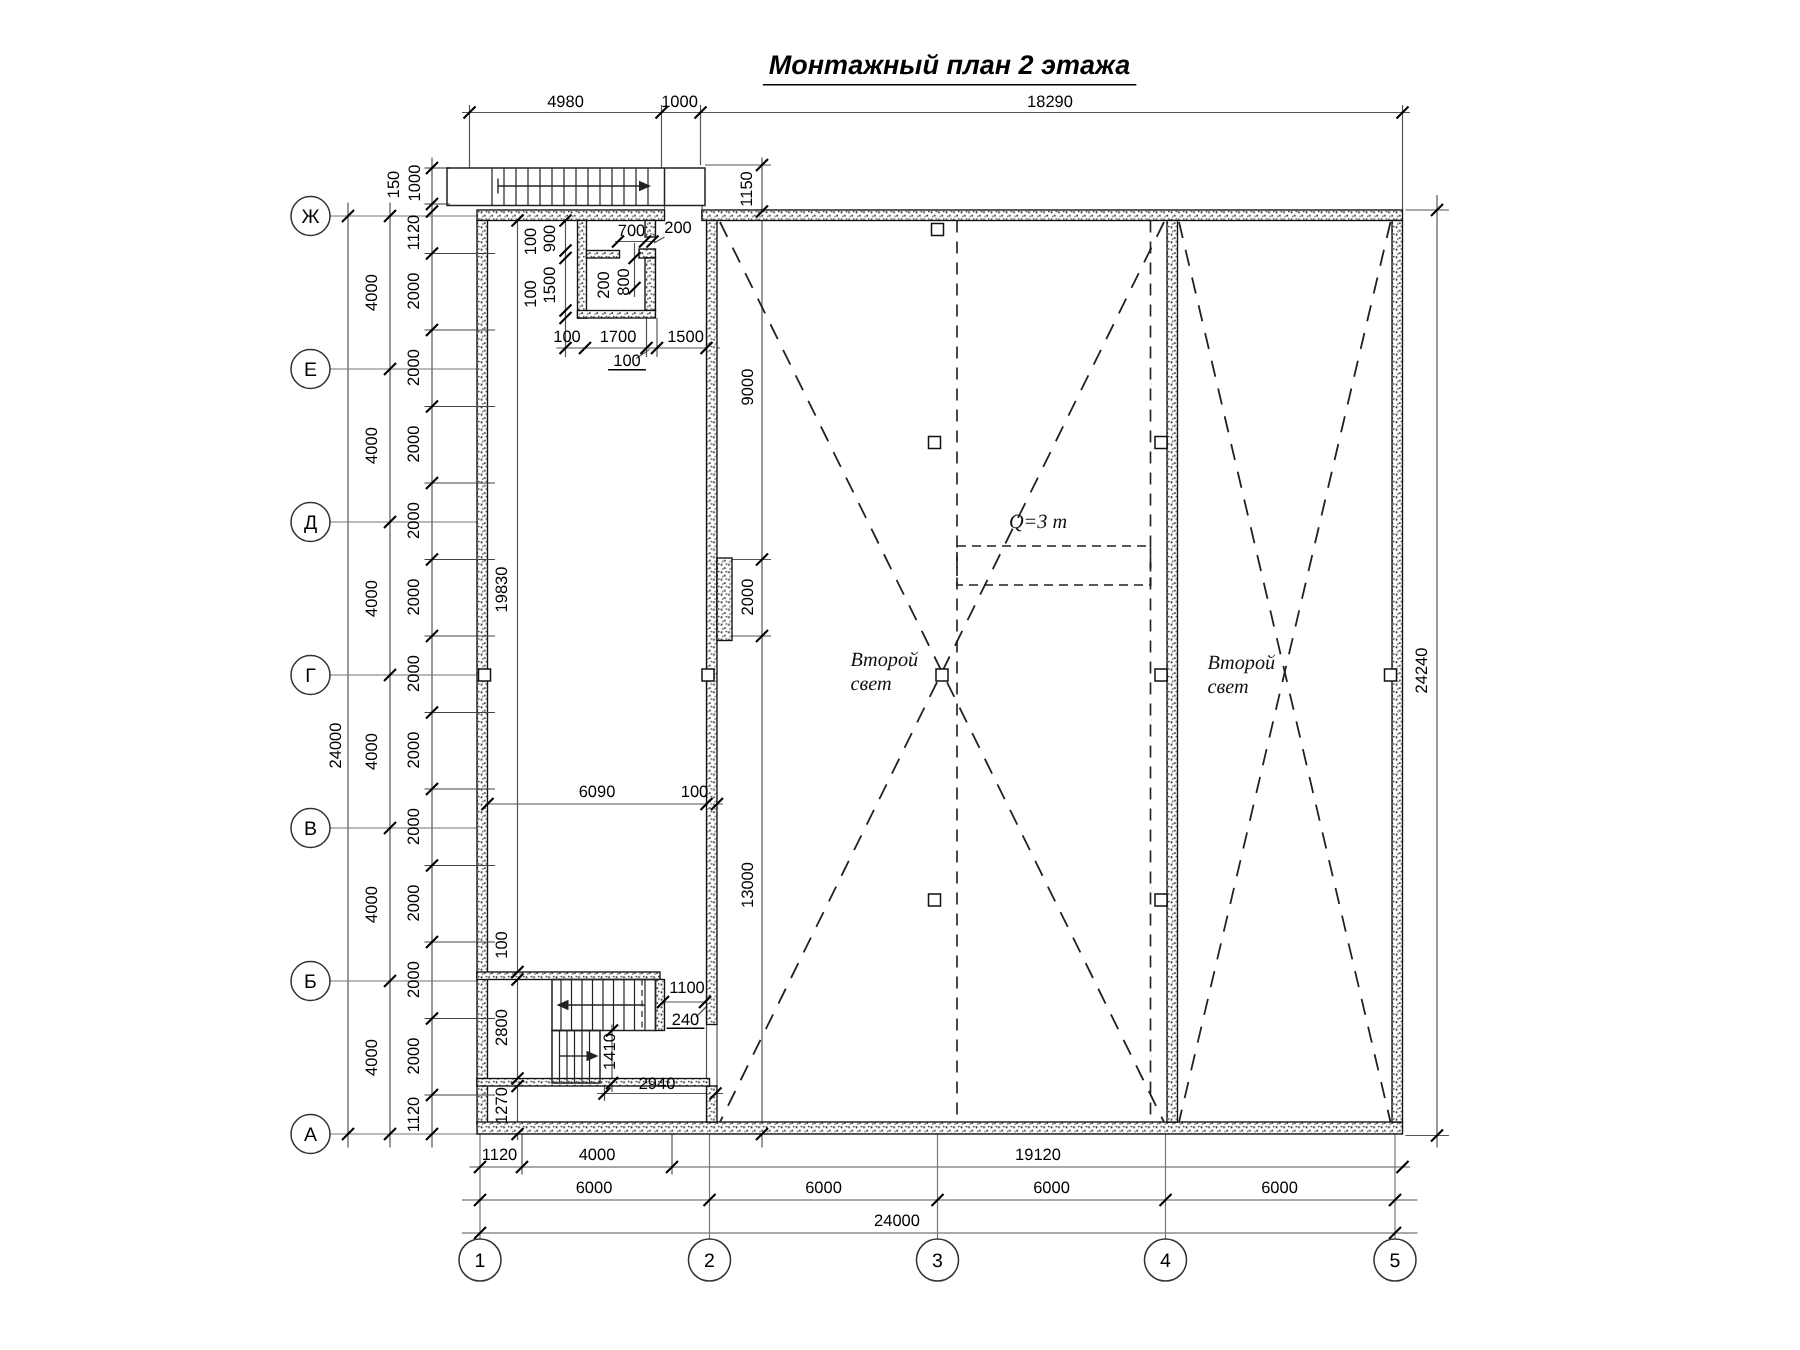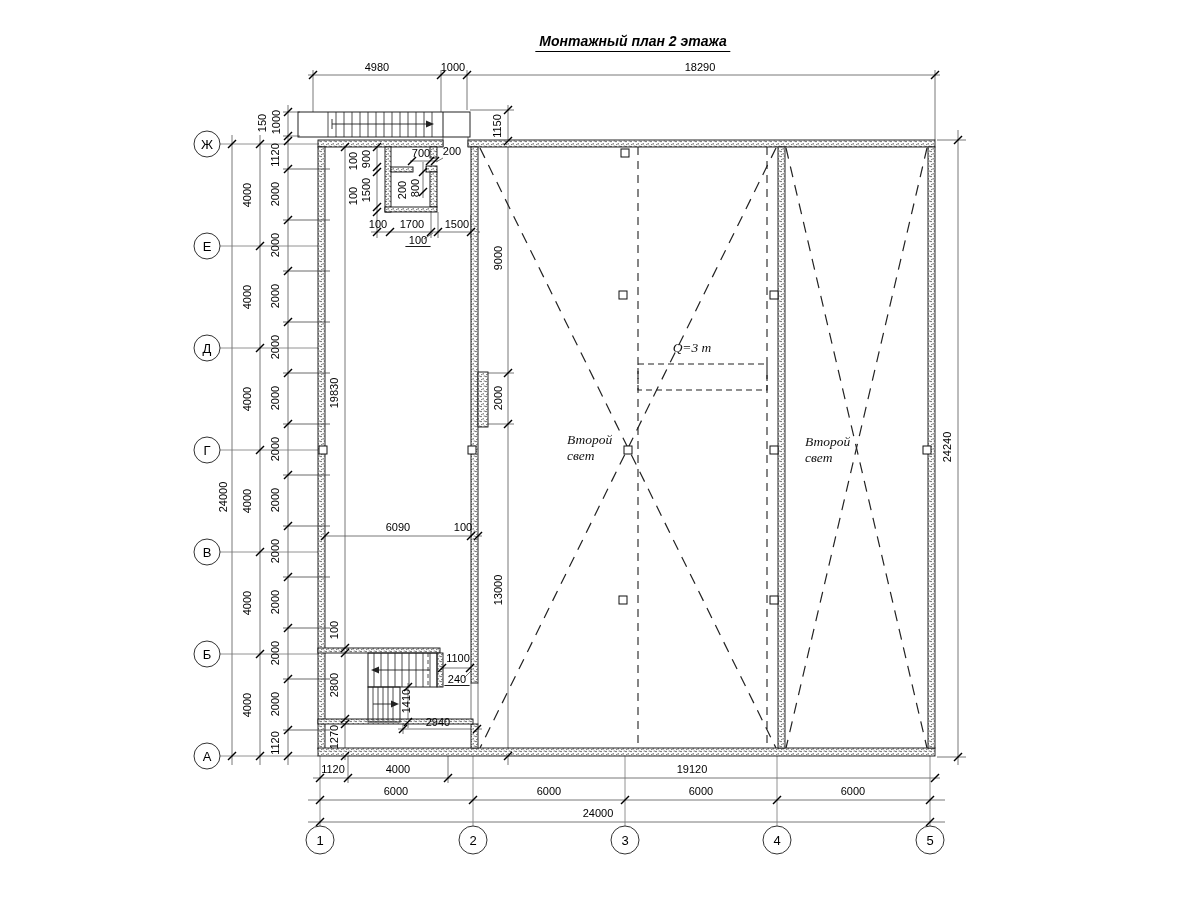--- a/index.html
+++ b/index.html
@@ -1,19 +1,19 @@
 <!DOCTYPE html>
 <html><head>
 <meta charset="utf-8">
 <style>
   html,body{margin:0;padding:0;background:#fff;width:1200px;height:900px;overflow:hidden;}
   #stage{position:relative;width:1200px;height:900px;background:#ffffff;
          font-family:"Liberation Sans",sans-serif;}
   #plan-title{position:absolute;top:33px;left:633px;transform:translateX(-50%);
-    font-family:"Liberation Sans",sans-serif;font-size:14px;font-style:italic;font-weight:600;
+    font-family:"Liberation Sans",sans-serif;font-size:18px;font-style:italic;font-weight:600;
     color:#000;border-bottom:1.3px solid #000;padding:0 4px 2px 4px;white-space:nowrap;}
   svg{position:absolute;top:0;left:0;}
   .dim{font-size:11px;fill:#000;}
   .serifLbl{font-family:"Liberation Serif",serif;font-style:italic;font-size:13.5px;fill:#111;}
   .bubbleTxt{font-size:13px;fill:#000;}
 </style>
 </head>
 <body>
 
 <div id="stage">

